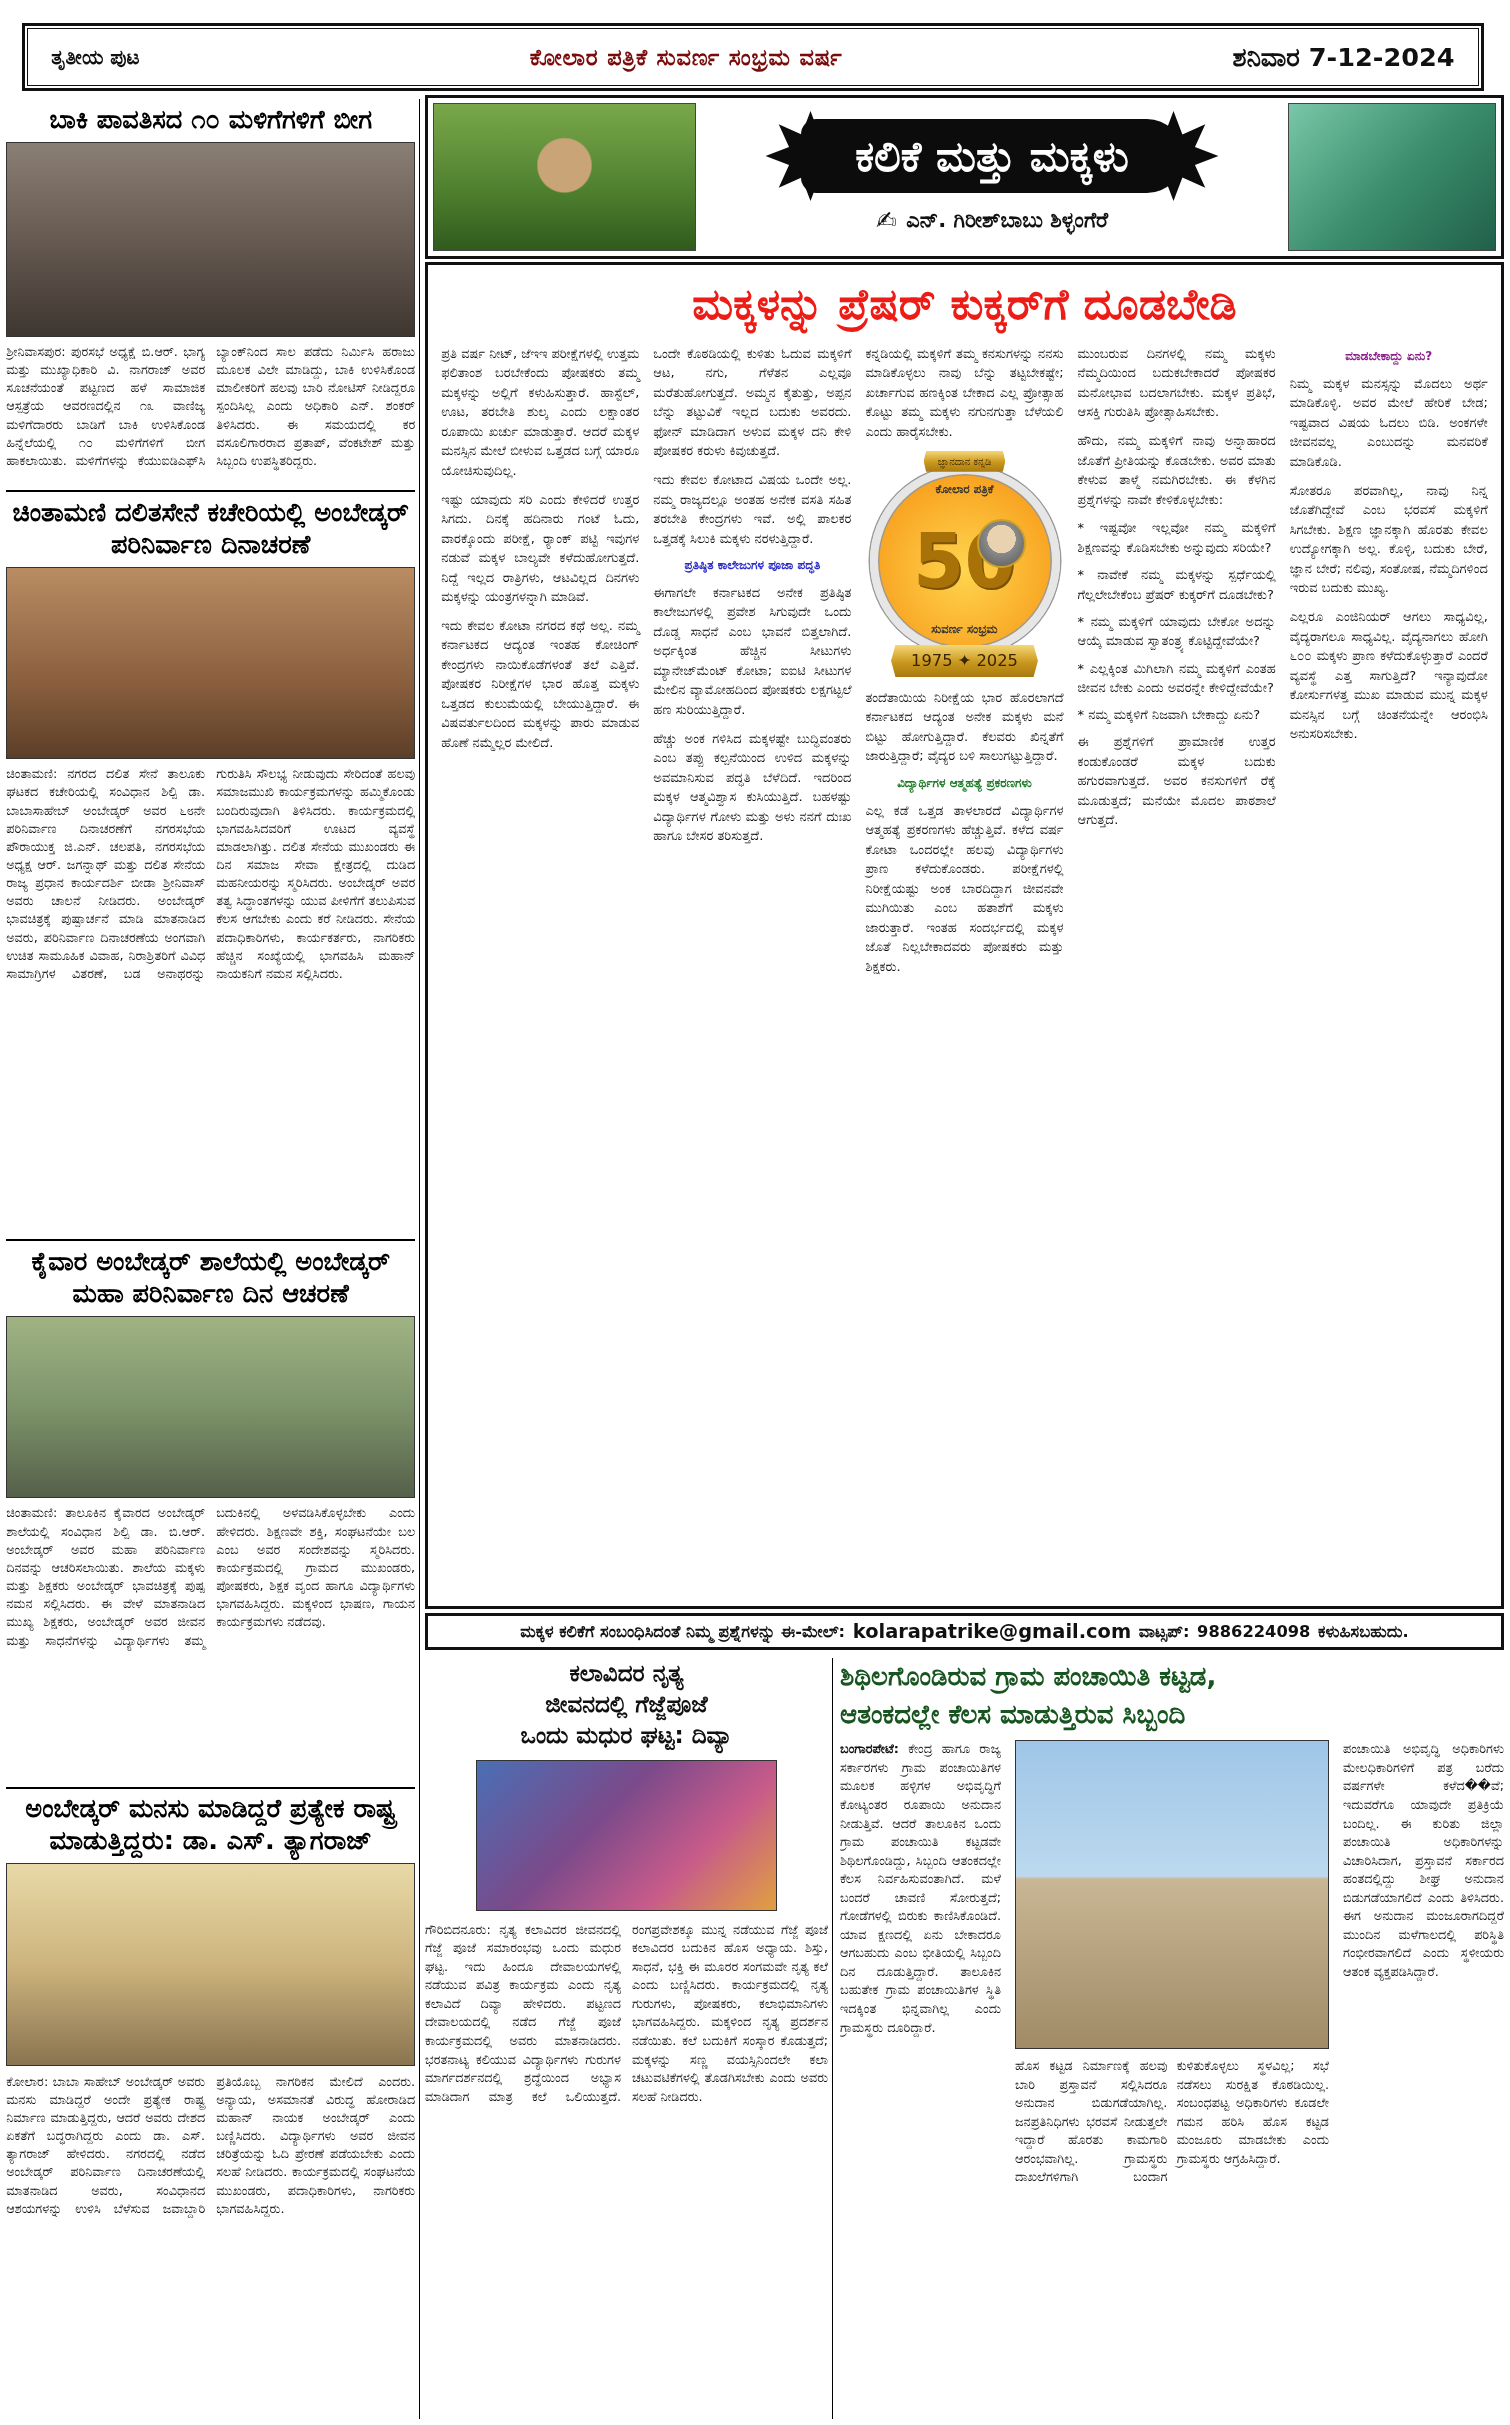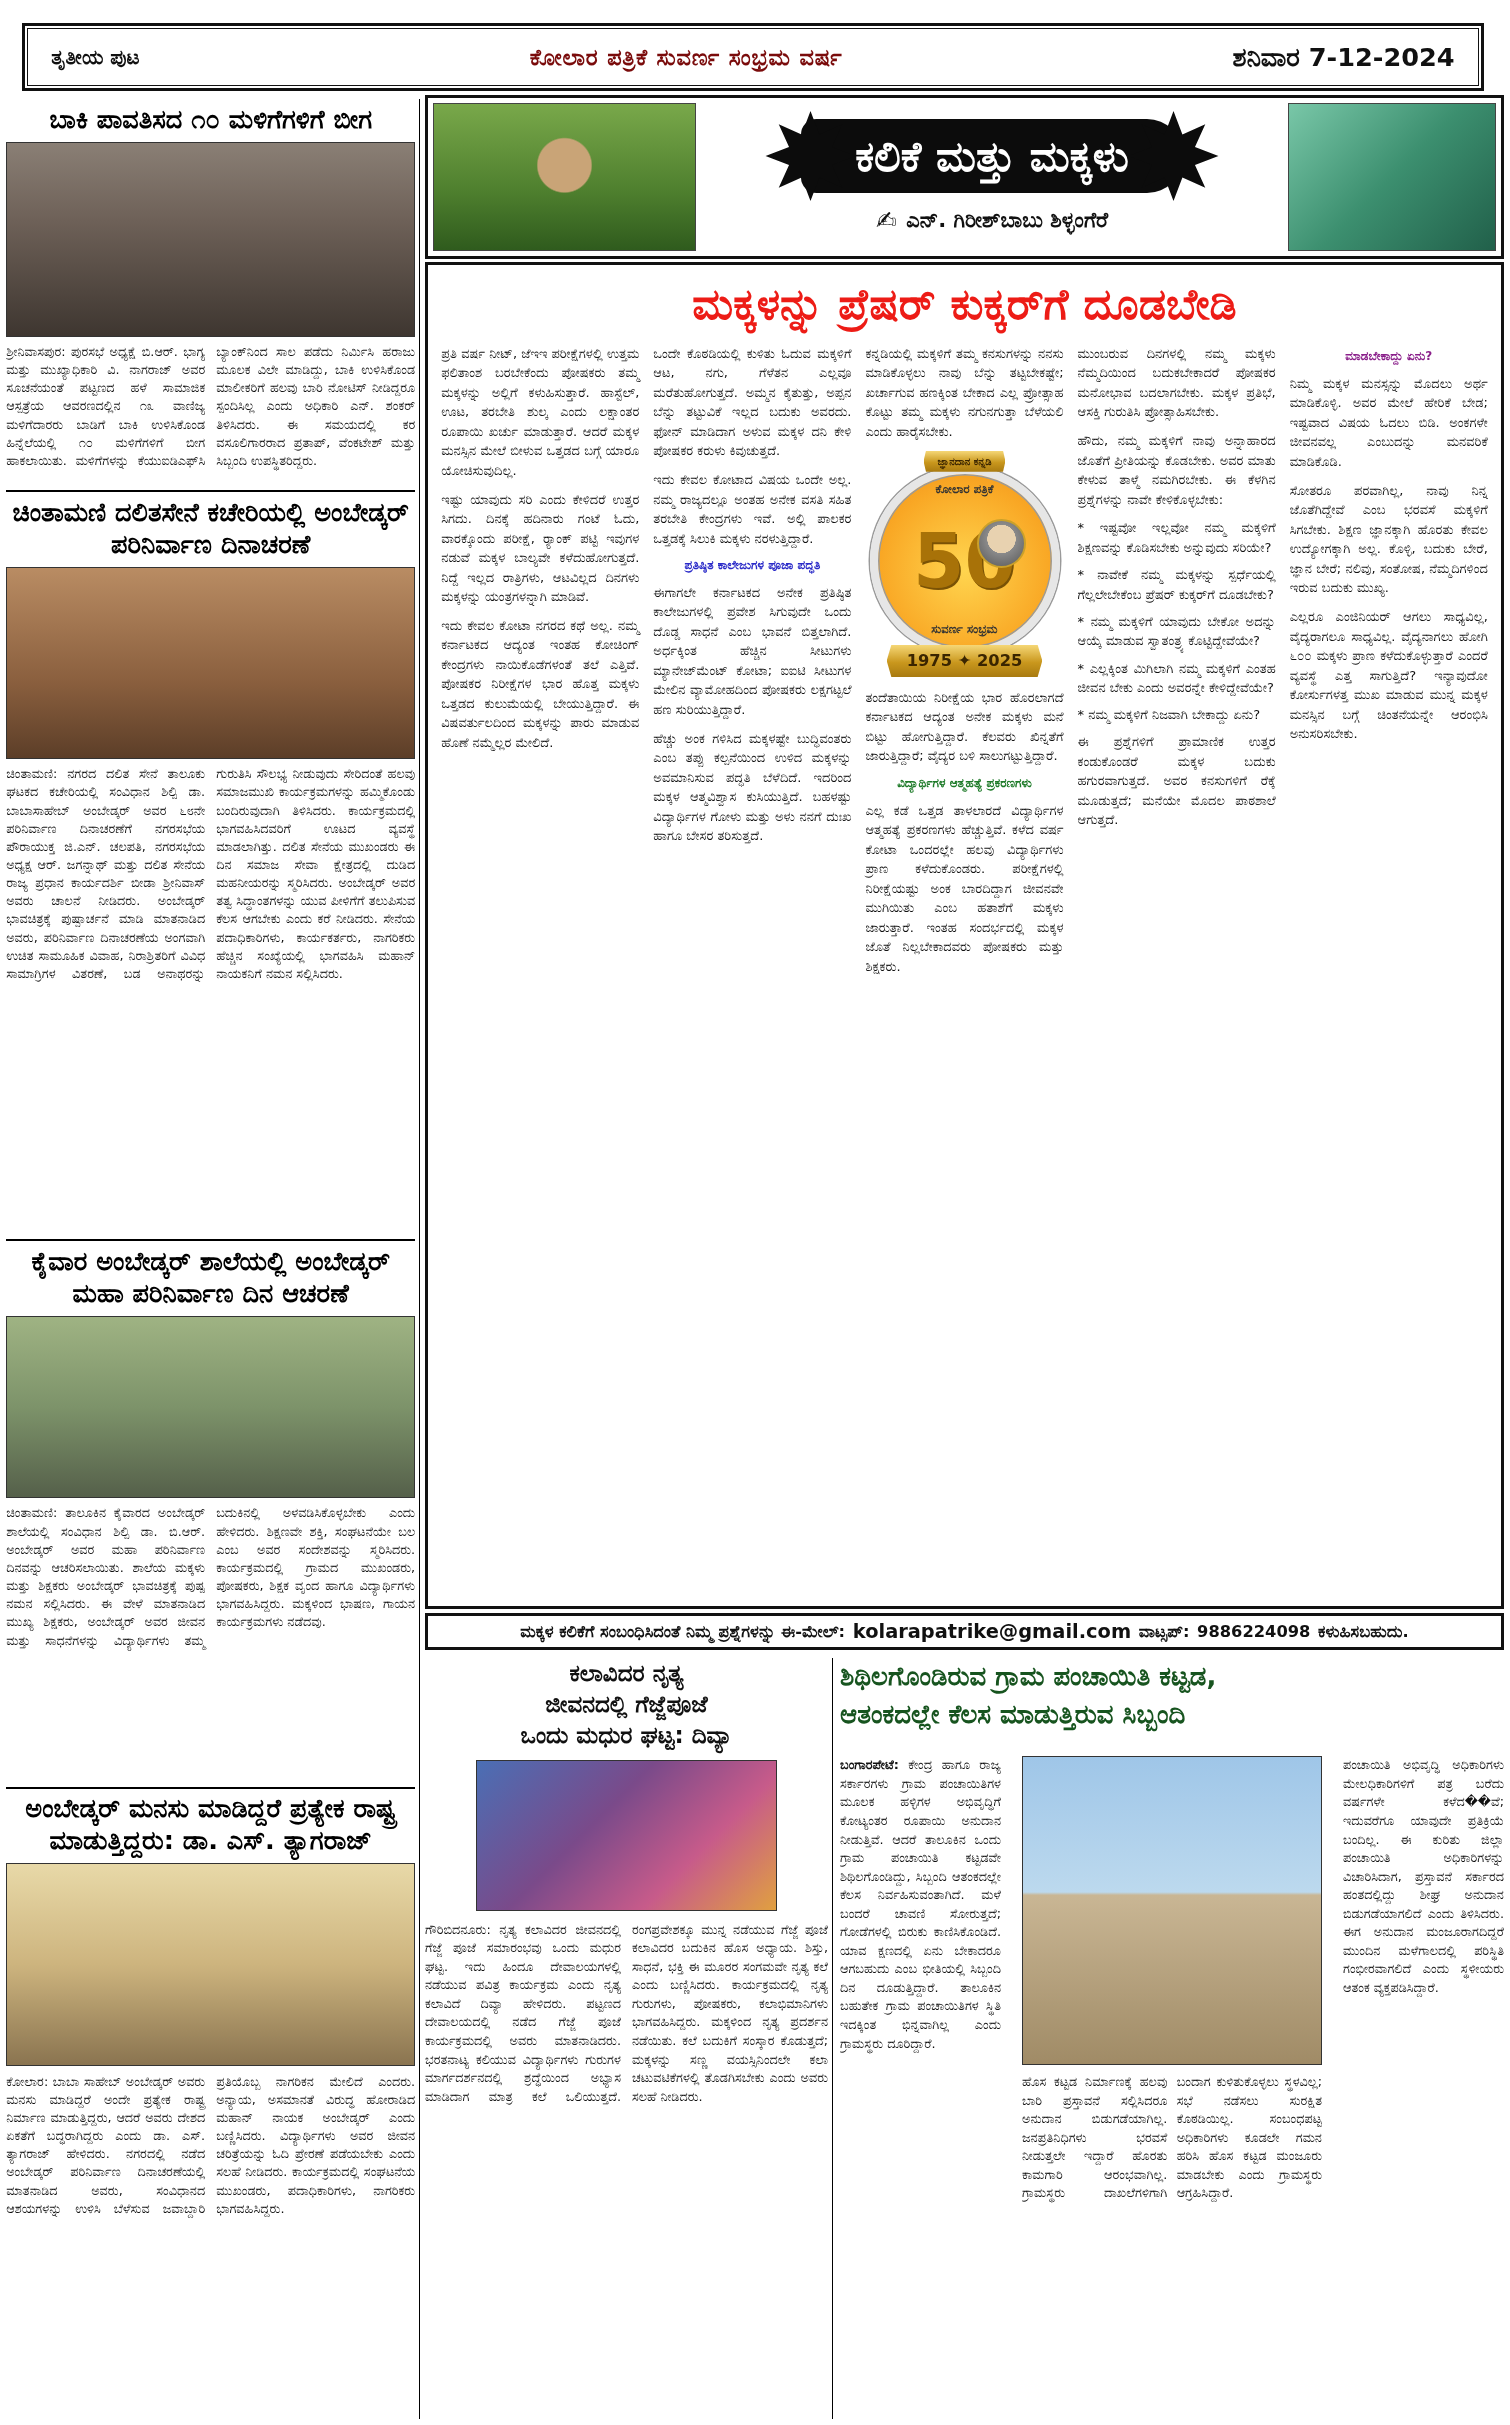--- a/index.html
+++ b/index.html
@@ -82,21 +82,21 @@
   .col p{margin:0 0 9.3px;}
   .subhead{font-weight:bold;text-align:center;font-size:12px;margin:4.6px 0 9.3px;line-height:1.35;}
   .sh-blue{color:#2a2ac8;}
   .sh-green{color:#1d7a28;}
   .sh-purple{color:#8a1f8a;}
   .bullet{margin:0 0 7.7px;}
   
   .logo-wrap{display:flex;flex-direction:column;align-items:center;margin:7.7px 0 11px;}
   .ribbon{
     background:linear-gradient(180deg,#f5d776,#c9971d 55%,#a87a10);
-    color:#3a2500;font-weight:bold;text-align:center;
+    color:#3a2500;font-weight:normal;text-align:center;
     clip-path:polygon(3% 0,97% 0,100% 50%,97% 100%,3% 100%,0 50%);
   }
   .ribbon-top{font-size:10px;padding:3.1px 14px;margin-bottom:-6.2px;z-index:2;}
   .ribbon-bottom{font-size:16.3px;padding:3.9px 20px;margin-top:-11px;z-index:2;}
   .logo-circle{
     width:174px;height:174px;border-radius:50%;
     border:8.5px solid #e6e6e6;box-shadow:0 0 0 1.5px #9a9a9a,inset 0 0 0 1.5px #9a9a9a;
     background:radial-gradient(circle at 50% 55%,#ffd54f 0%,#f9a825 65%,#ef8f1a 100%);
     position:relative;display:flex;align-items:center;justify-content:center;
   }
@@ -124,21 +124,21 @@
     background:linear-gradient(135deg,#4a6fb5 0%,#7a4a8a 40%,#c75b8a 70%,#e0a040 100%);
   }
   .bl-body{
     column-count:2;column-gap:11px;font-size:12.8px;line-height:1.45;
     text-align:justify;height:496px;overflow:hidden;
   }
   
   #bottomright{position:absolute;left:840px;top:1658px;width:664px;height:761px;overflow:hidden;}
   .br-headline{font-size:26px;font-weight:bold;text-align:left;color:#17541f;line-height:1.45;}
   .br-headline span{display:block;}
-  .br-row{display:flex;gap:21px;margin-top:23px;height:659px;overflow:hidden;}
+  .br-row{display:flex;gap:14px;margin-top:7px;height:659px;overflow:hidden;}
   .br-colL,.br-colR{width:161px;font-size:12.8px;line-height:1.45;text-align:justify;overflow:hidden;}
   .br-mid{flex:1;display:flex;flex-direction:column;}
   .ph-panchayat{
     height:307px;border:0.8px solid #333;
     background:linear-gradient(180deg,#9fc6e8 0%,#bcd9ee 44%,#c9b694 45%,#a08b66 100%);
   }
   .br-midcols{
     margin-top:7.7px;column-count:2;column-gap:9.3px;font-size:12.8px;line-height:1.45;
     text-align:justify;height:333px;overflow:hidden;
   }

